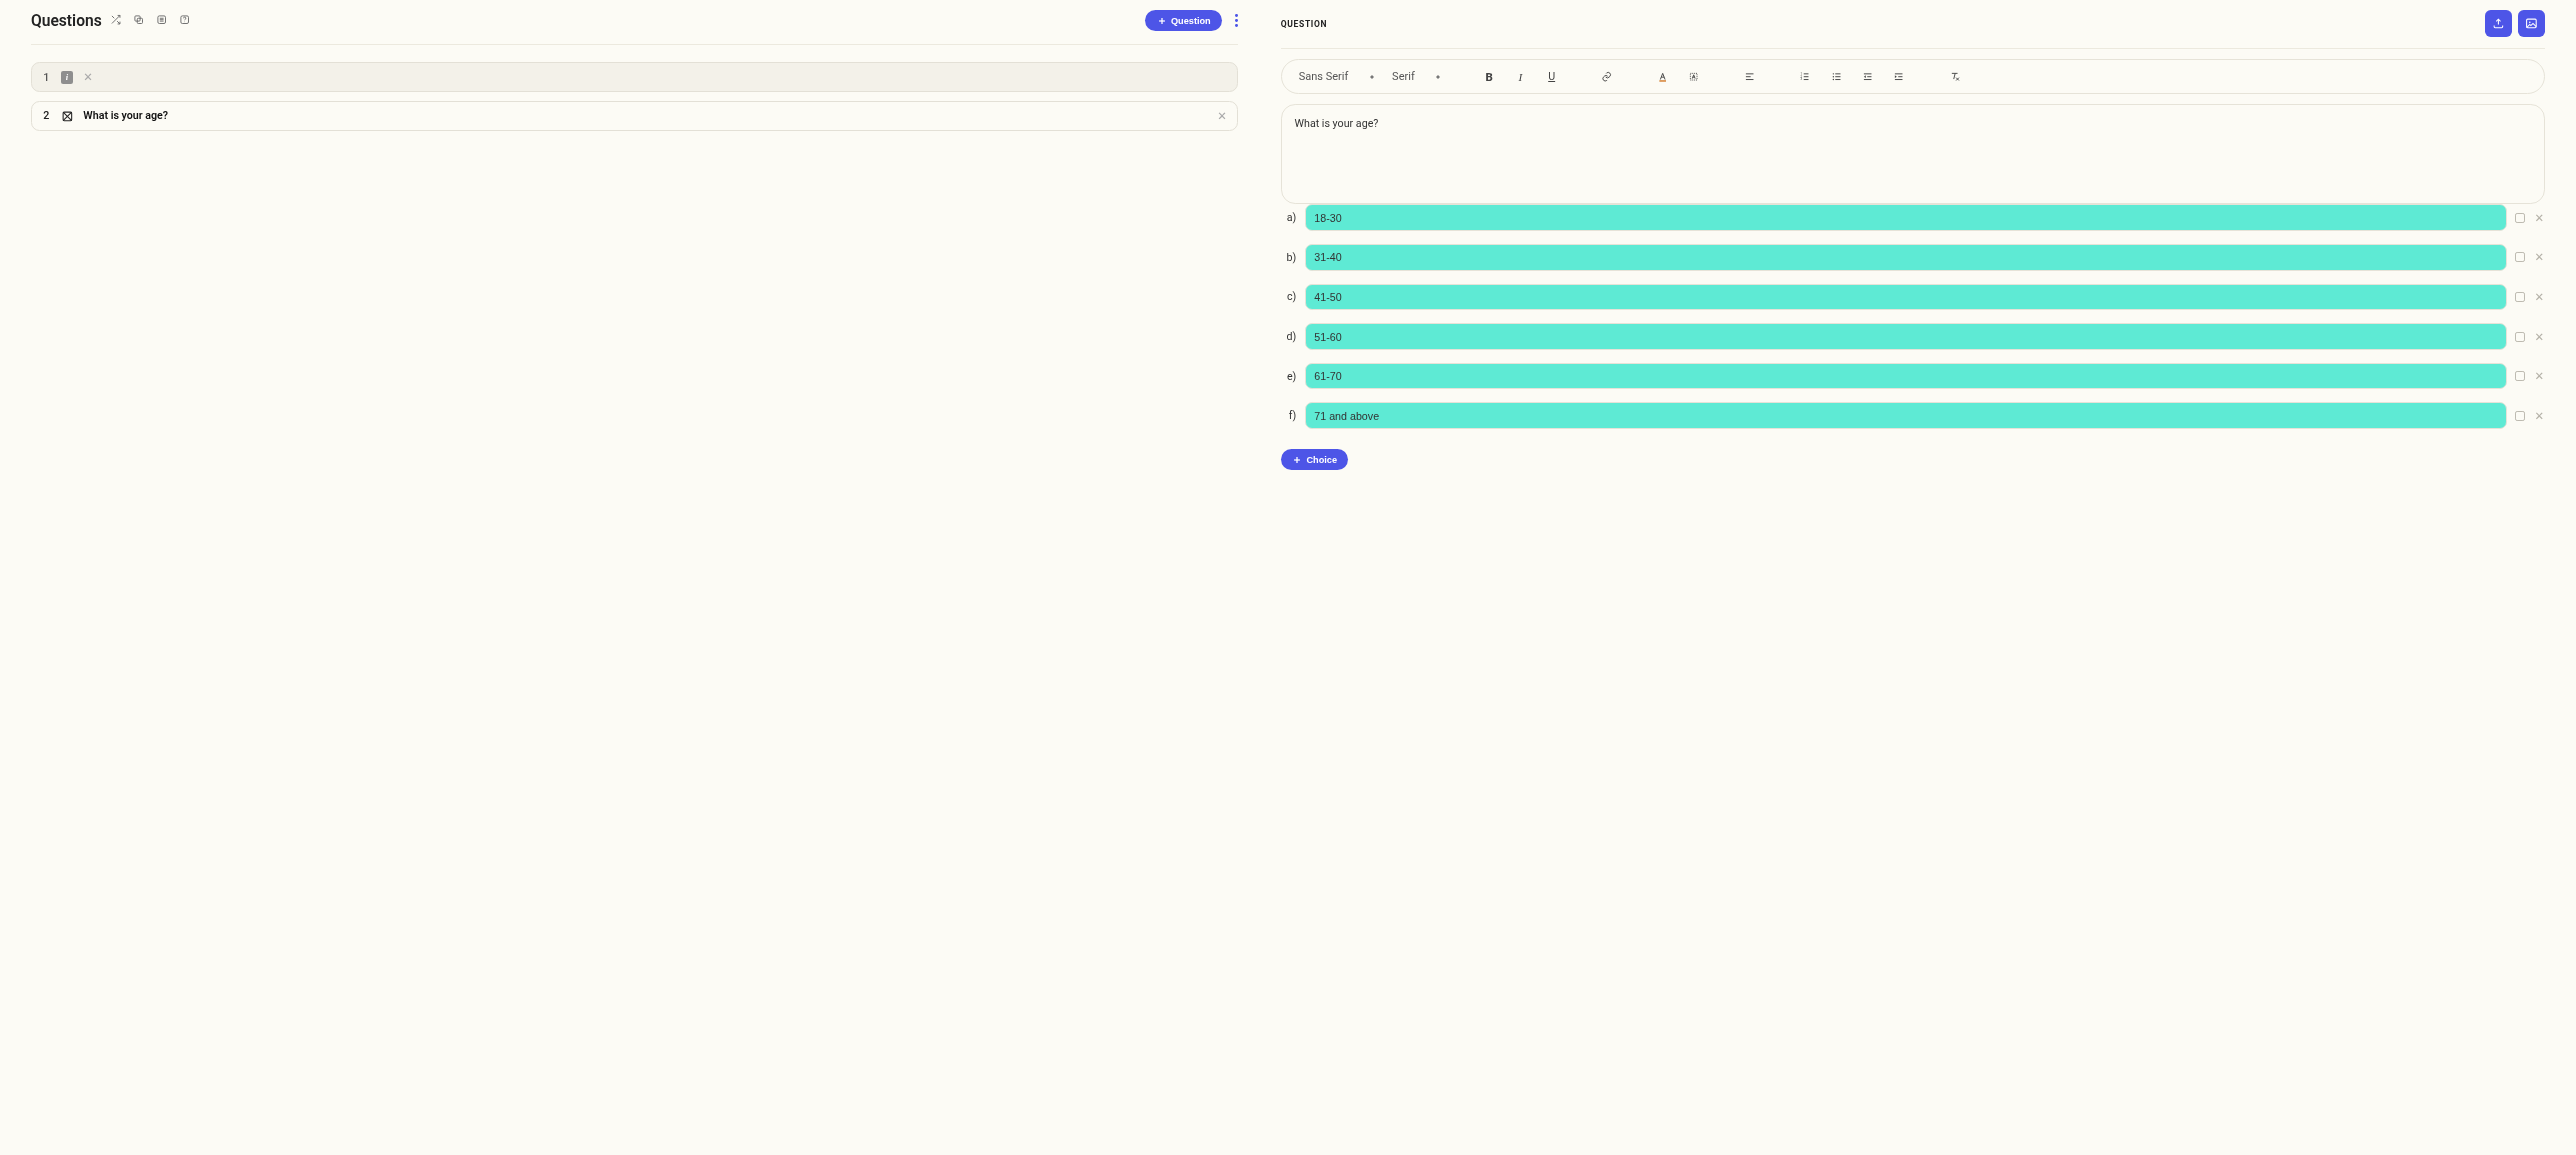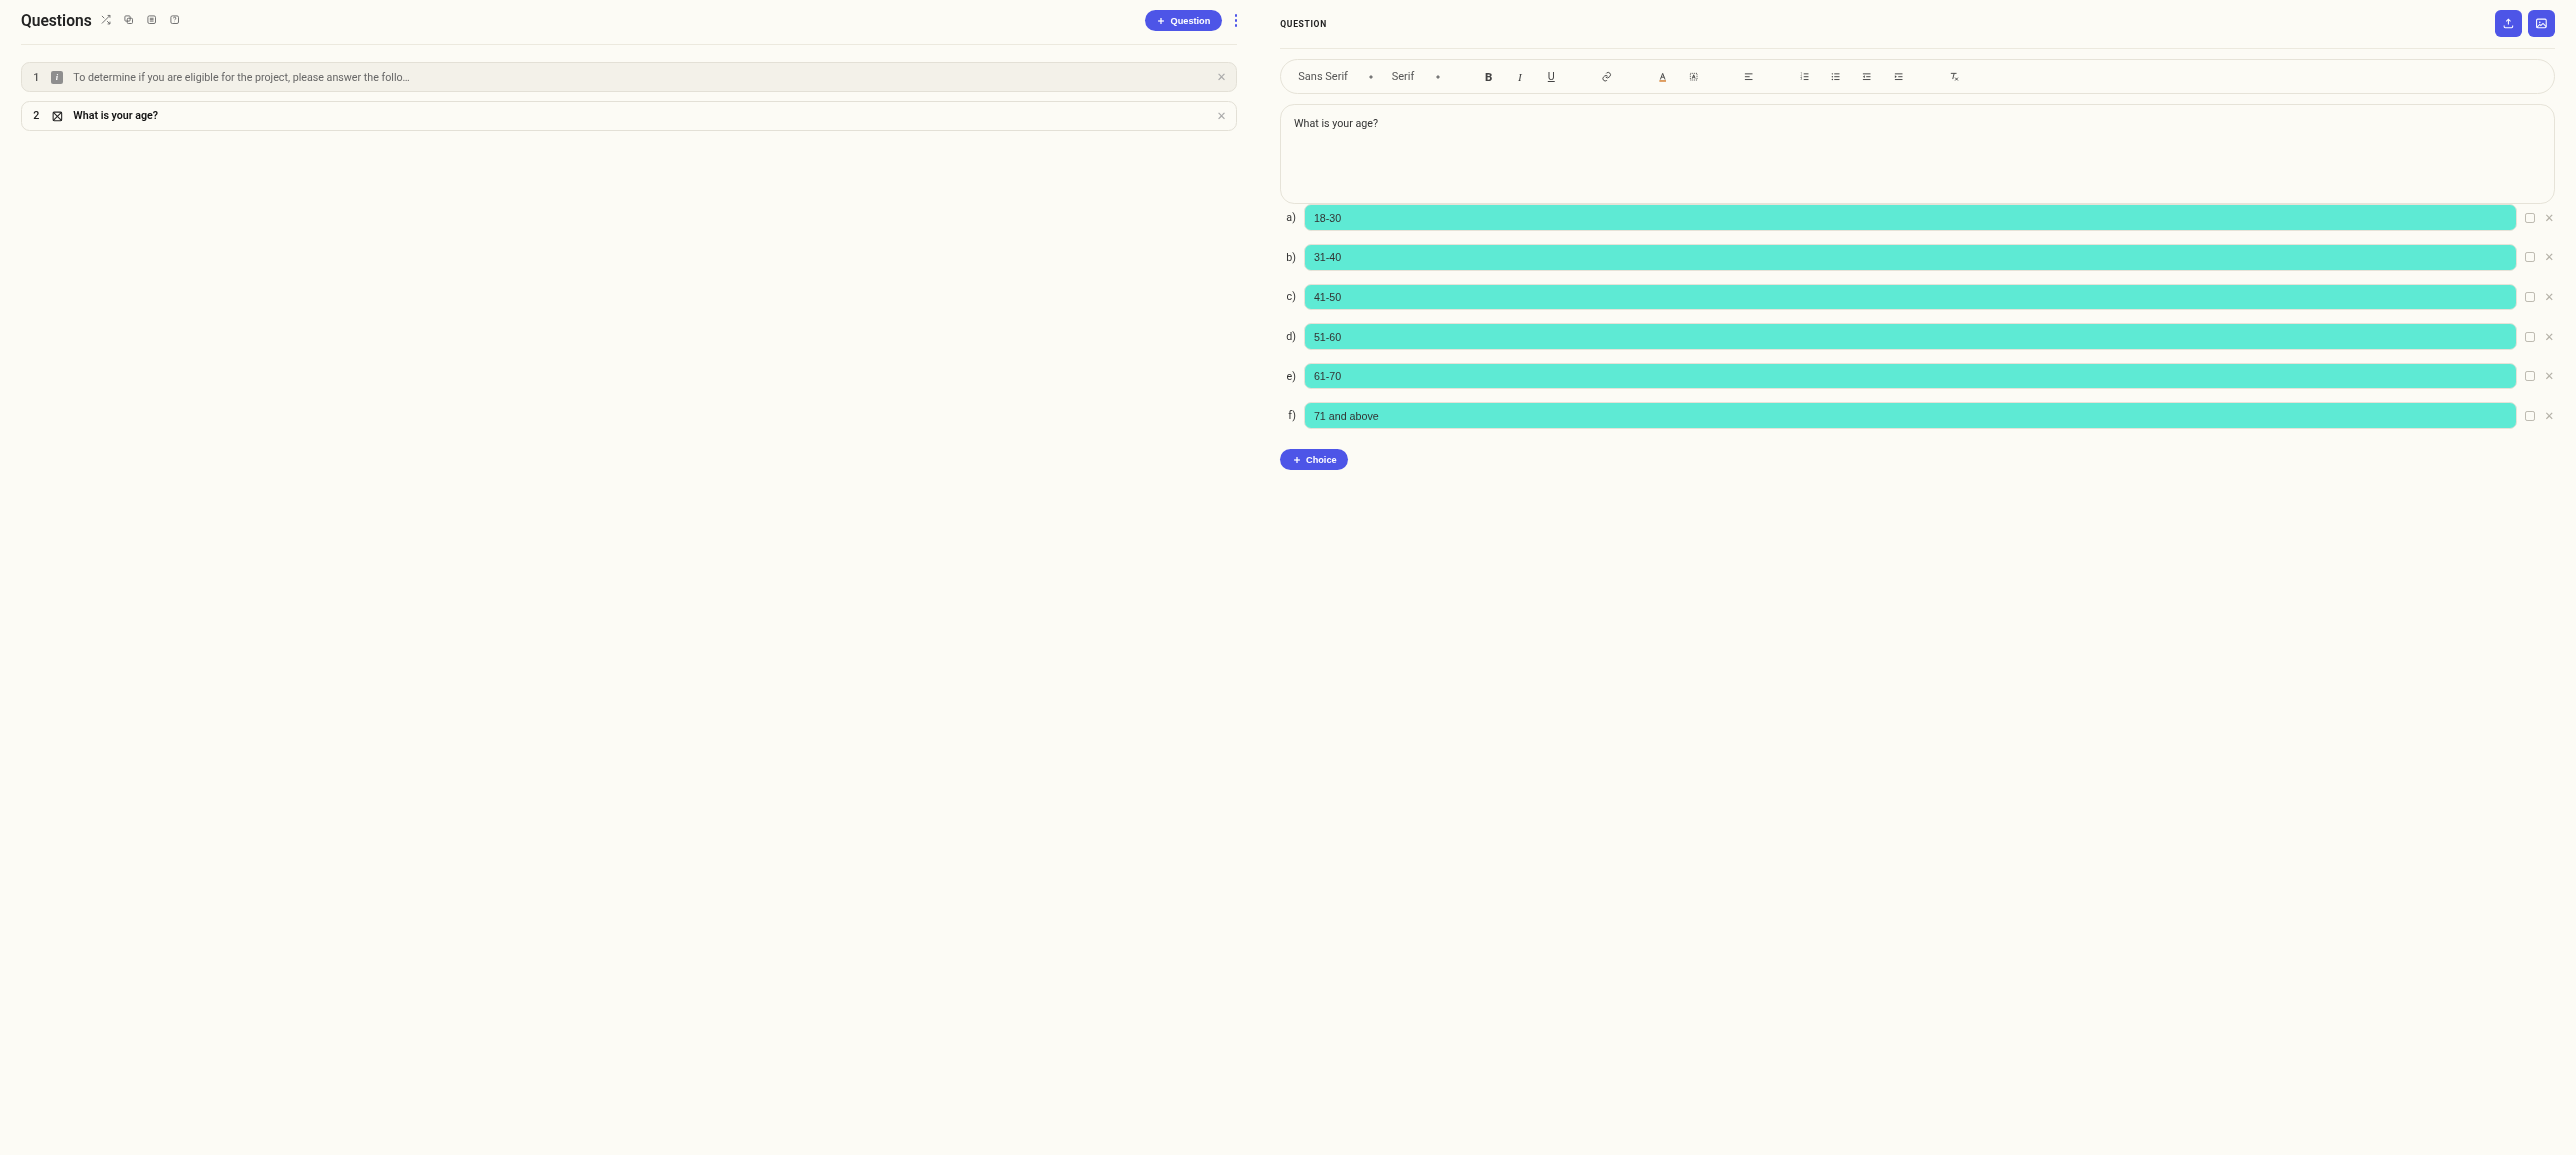--- a/index.html
+++ b/index.html
@@ -6,21 +6,21 @@
   body {
     font-family: -apple-system, BlinkMacSystemFont, "Segoe UI", Roboto, Helvetica, Arial, sans-serif;
     background: #fcfbf5;
     color: #222;
     font-size: 10px;
   }
   .app {
     display: flex;
     width: 100%;
     min-height: 100vh;
-    padding: 10px 21px;
+    padding: 10px 31px;
     gap: 43px;
   }
   .left-col {
     flex: 0 0 48%;
   }
   .right-col {
     flex: 1;
   }
 
   
@@ -259,21 +259,20 @@
           <span></span>
         </div>
     </div>
 
     <div class="q-list" id="q-list">
         <div class="q-item muted">
           <span class="num">1</span>
           <span class="type-icon">
             <span class="info-icon-box">i</span>
           </span>
-          <span class="q-text">To determine if you are eligible for the project, please answer the follo…</span>
           <span class="close">✕</span>
         </div>
         <div class="q-item selected">
           <span class="num">2</span>
           <span class="type-icon">
             <svg class="mc-icon" viewBox="0 0 24 24" fill="none" stroke="currentColor" stroke-width="2">
               <rect x="4" y="4" width="16" height="16" rx="2"></rect>
               <line x1="4" y1="4" x2="20" y2="20"></line>
               <line x1="20" y1="4" x2="4" y2="20"></line>
             </svg>

